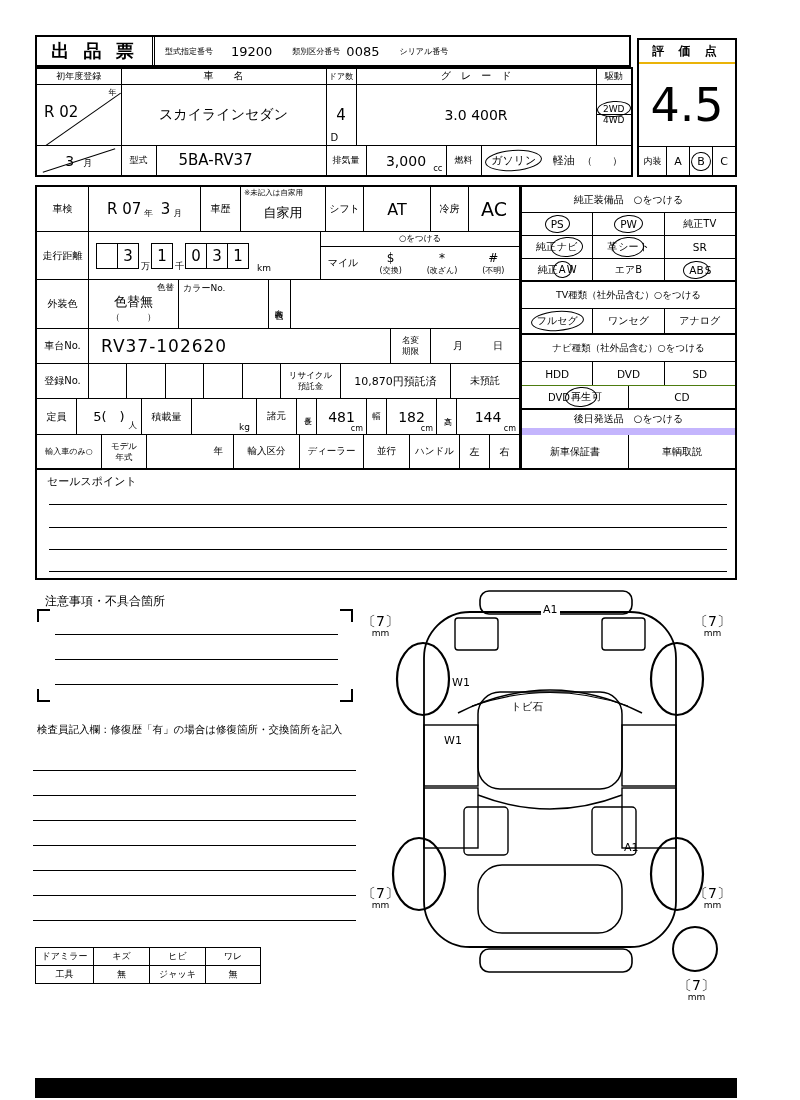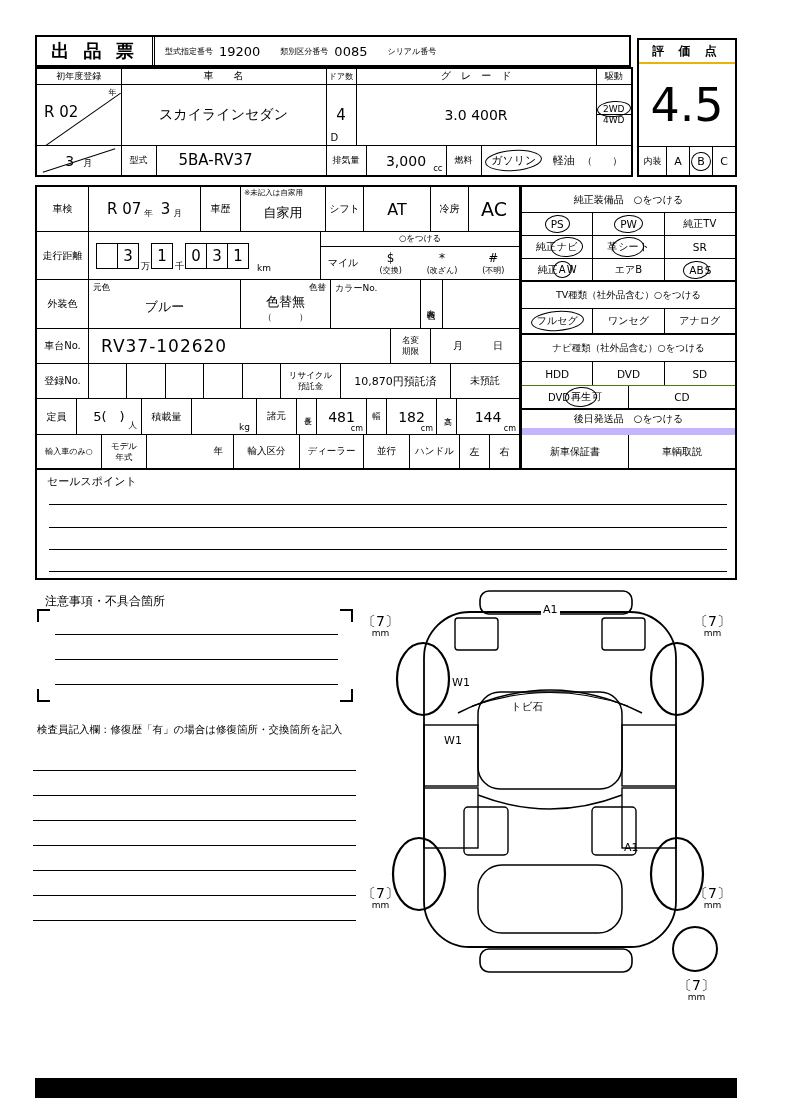--- a/index.html
+++ b/index.html
@@ -31,21 +31,21 @@
 </style>
 </head>
 <body>
 
 <div id="sheet">
 
   <div class="abs flex" style="left:35px;top:35px;width:596px;height:33px;border:2px solid #000;border-bottom:3px solid #000">
     <div class="c" style="width:118px;border-right:3px double #000;font-size:18px;font-weight:bold;letter-spacing:4px">出 品 票</div>
     <div class="flex" style="flex:1;align-items:center;padding-left:10px">
       <span style="font-size:8px">型式指定番号</span>
-      <span style="font-size:13px;margin:0 20px 0 6px">19200</span>
+      <span style="font-size:13px;margin:0 20px 0 18px">19200</span>
       <span style="font-size:8px">類別区分番号</span>
       <span style="font-size:13px;margin:0 20px 0 6px">0085</span>
       <span style="font-size:8px">シリアル番号</span>
       <span style="font-size:13px;margin-left:6px"></span>
     </div>
   </div>
 
   <div class="abs col" style="left:637px;top:38px;width:100px;height:139px;border:2px solid #000">
     <div class="c" style="height:24px;border-bottom:2px solid #eab308;font-size:12px;font-weight:bold;letter-spacing:5px">評 価 点</div>
     <div class="c" style="flex:1;font-size:46px">4.5</div>
@@ -174,24 +174,20 @@
           <div class="col c" style="flex:1">
             <span style="font-size:12px">#</span>
             <span style="font-size:8px">(不明)</span>
           </div>
         </div>
       </div>
     </div>
 
     <div class="flex" style="height:49px;border-bottom:1px solid #000">
       <div class="cell lbl" style="width:52px">外装色</div>
-      <div class="cell" style="width:152px">
-        <span class="abs" style="top:2px;left:4px;font-size:8.5px">元色</span>
-        <span style="font-size:13px;margin-top:6px">ブルー</span>
-      </div>
       <div class="cell" style="width:90px;flex-direction:column">
         <span class="abs" style="top:2px;right:4px;font-size:8.5px">色替</span>
         <span style="font-size:13px;margin-top:9px">色替無</span>
         <span style="font-size:9px">（　　　）</span>
       </div>
       <div class="cell" style="width:90px">
         <span class="abs" style="top:2px;left:4px;font-size:9px">カラーNo.</span>
       </div>
       <div class="cell" style="width:22px">
         <span class="vert" style="font-size:8.5px">内装色</span>
@@ -362,20 +358,36 @@
 
   <div class="abs" style="left:37px;top:723px;font-size:10.5px">検査員記入欄：修復歴「有」の場合は修復箇所・交換箇所を記入</div>
   <div class="hr" style="left:33px;top:770px;width:323px"></div>
   <div class="hr" style="left:33px;top:795px;width:323px"></div>
   <div class="hr" style="left:33px;top:820px;width:323px"></div>
   <div class="hr" style="left:33px;top:845px;width:323px"></div>
   <div class="hr" style="left:33px;top:870px;width:323px"></div>
   <div class="hr" style="left:33px;top:895px;width:323px"></div>
   <div class="hr" style="left:33px;top:920px;width:323px"></div>
 
+  <table class="abs" style="left:35px;top:947px;width:226px">
+    <tbody>
+        <tr style="height:18px">
+      <td style="width:58px;font-size:9px">ドアミラー</td>
+      <td style="width:56px;font-size:9px">キズ</td>
+      <td style="width:56px;font-size:9px">ヒビ</td>
+      <td style="font-size:9px">ワレ</td>
+    </tr>
+    <tr style="height:18px">
+      <td style="font-size:9px">工具</td>
+      <td style="font-size:9px">無</td>
+      <td style="font-size:9px">ジャッキ</td>
+      <td style="font-size:9px">無</td>
+    </tr>
+  </tbody>
+    </table>
 
   <svg class="abs" style="left:358px;top:585px" width="380" height="400" viewBox="0 0 380 400" fill="none" stroke="#000">
     <rect x="122" y="6" width="152" height="23" rx="9" stroke-width="1.6"></rect>
     <rect x="66" y="27" width="252" height="335" rx="46" stroke-width="1.8"></rect>
     <rect x="97" y="33" width="43" height="32" rx="3" stroke-width="1.4"></rect>
     <rect x="244" y="33" width="43" height="32" rx="3" stroke-width="1.4"></rect>
     <path d="M100,128 Q192,82 284,128" stroke-width="1.5"></path>
     <path d="M114,121 Q192,94 270,121" stroke-width="1.2"></path>
     <rect x="120" y="107" width="144" height="97" rx="22" stroke-width="1.5"></rect>
     <path d="M120,210 Q192,238 264,210" stroke-width="1.4"></path>

